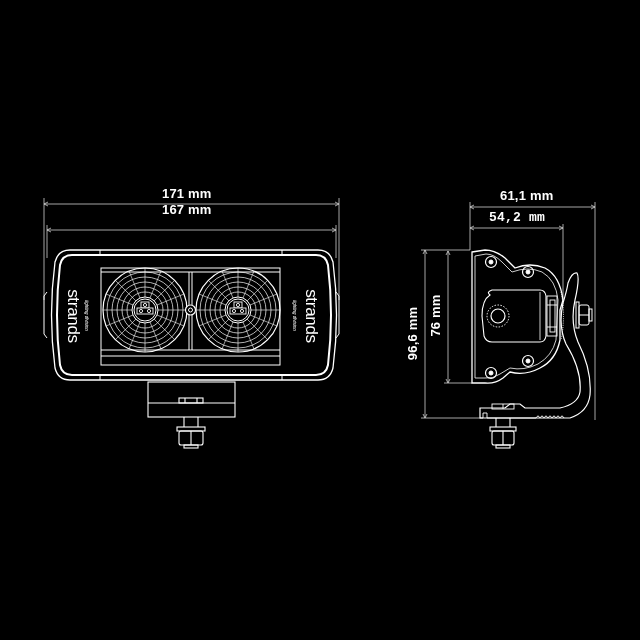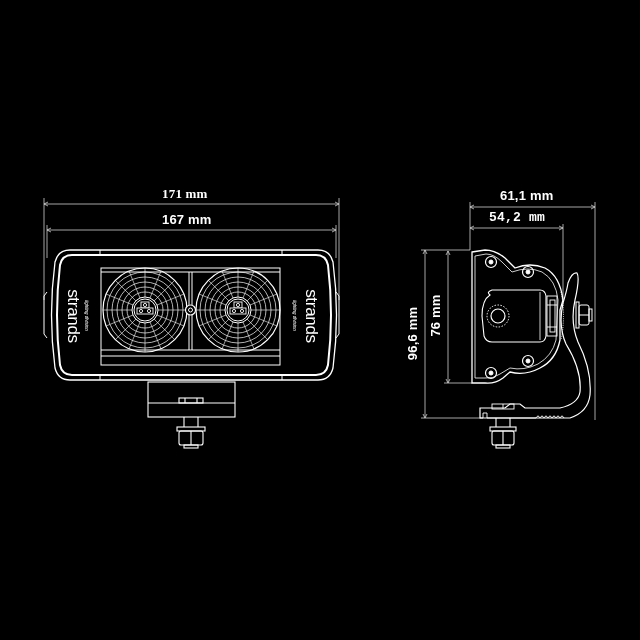--- a/index.html
+++ b/index.html
@@ -241,22 +241,22 @@
       <line x1="496" y1="418" x2="496" y2="427"></line>
       <line x1="510" y1="418" x2="510" y2="427"></line>
       <rect x="490" y="427" width="26" height="4"></rect>
       <rect x="492" y="431" width="22" height="14" rx="2"></rect>
       <line x1="503" y1="431" x2="503" y2="445"></line>
       <rect x="496" y="445" width="14" height="3"></rect>
     </g>
   </g>
 </svg>
 
-<div class="dim-label" style="left:162px; top:186px;font-family:Liberation Serif, serif;">171 mm</div>
-<div class="dim-label" style="left:162px; top:212px;">167 mm</div>
+<div class="dim-label" style="left:162px; top:186px;">171 mm</div>
+<div class="dim-label" style="left:162px; top:202px;">167 mm</div>
 
 <div class="dim-label" style="left:500px; top:188px;">61,1 mm</div>
 <div class="dim-label" style="left:489px; top:210px;font-family:Liberation Mono, monospace;">54,2 mm</div>
 
 <div class="dim-label vertical" style="left:382px; top:326px; width:60px; text-align:center;">96,6 mm</div>
 <div class="dim-label vertical" style="left:410px; top:308px; width:50px; text-align:center;">76 mm</div>
 
 <div class="brand" style="left:43px; top:306px; width:60px; text-align:center; transform:rotate(90deg);">strands</div>
 <div class="brand-sub" style="left:66px; top:313px; width:40px; text-align:center; transform:rotate(90deg);">lighting division</div>
 

